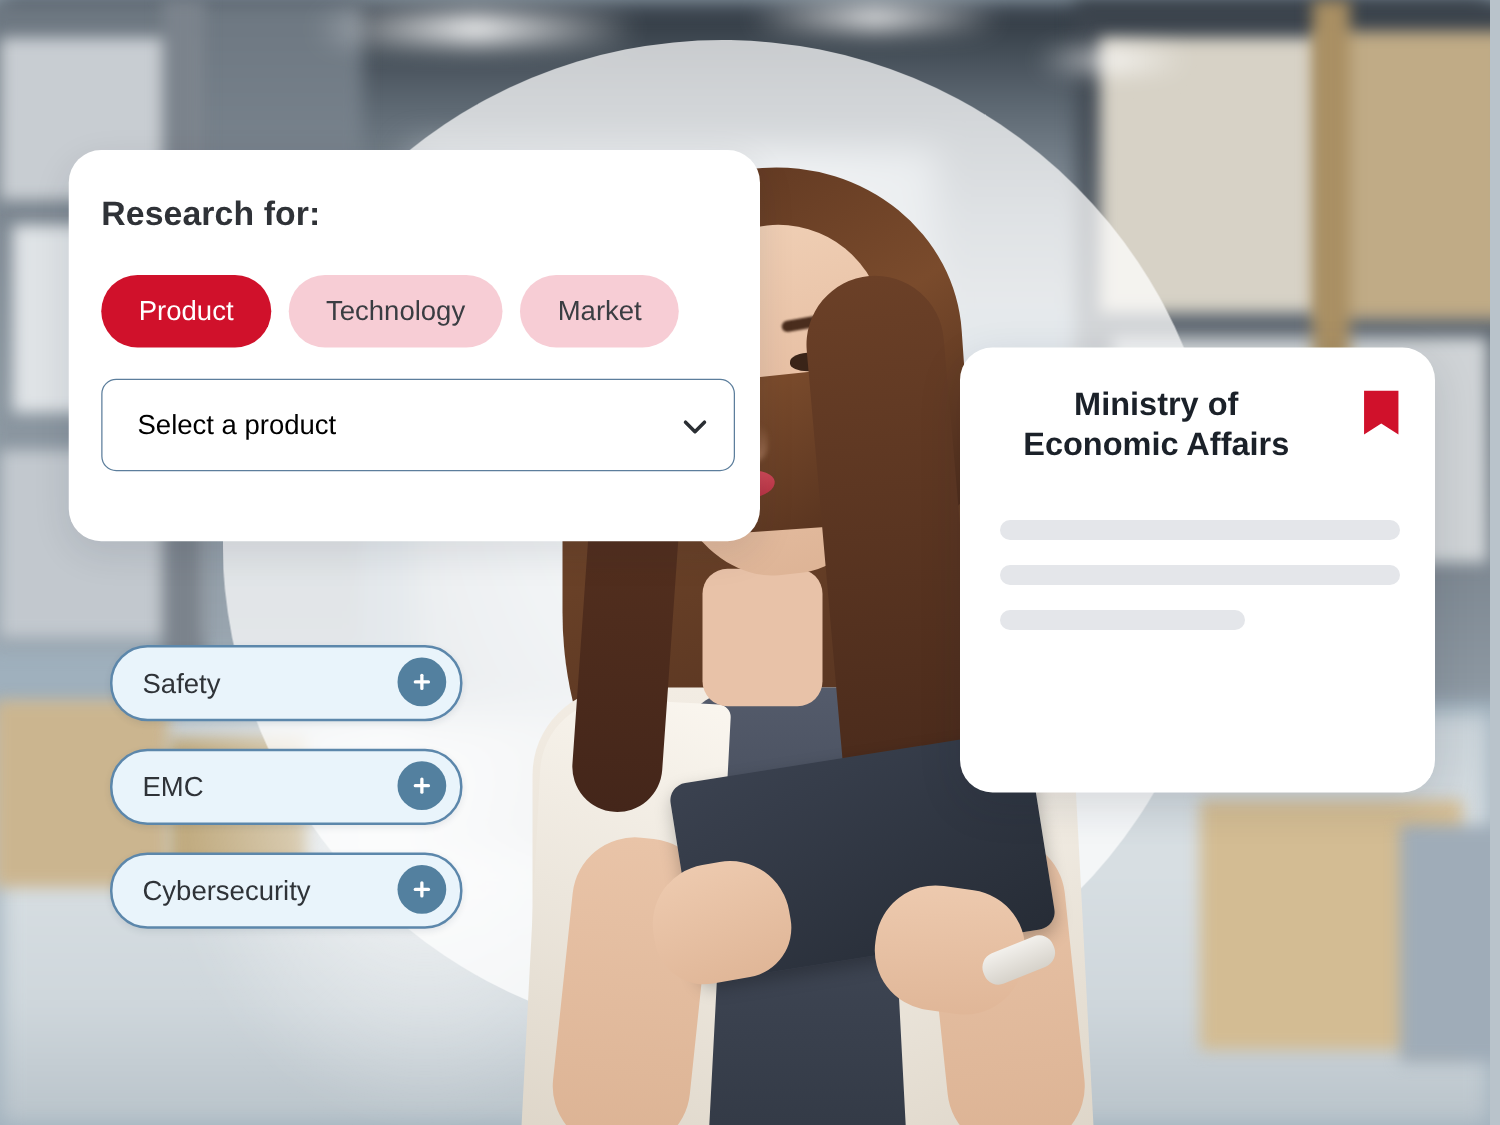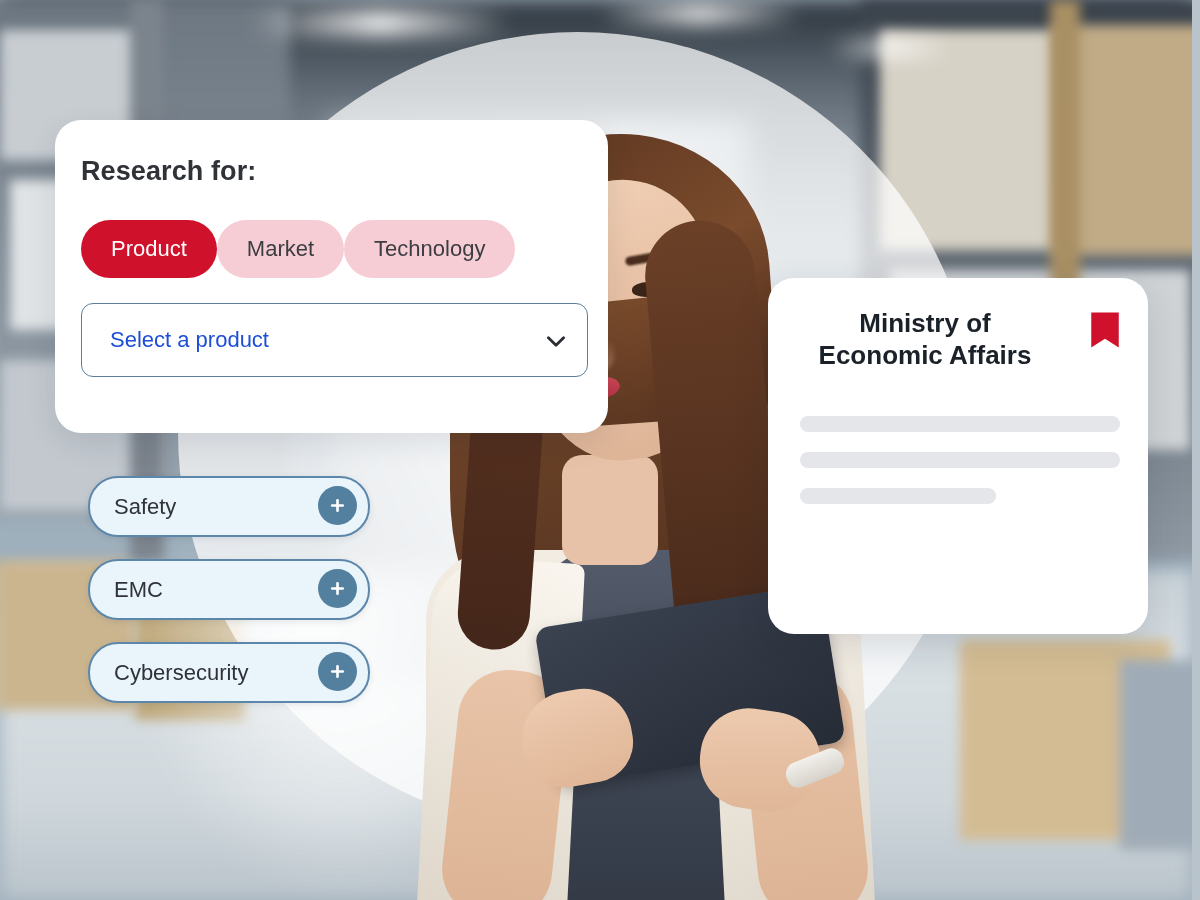--- a/index.html
+++ b/index.html
@@ -97,33 +97,33 @@
   .p-watch{position:absolute;left:455px;top:645px;width:60px;height:26px;
     background:linear-gradient(180deg,#f2f0ec,#d6d2ca);border-radius:12px;transform:rotate(-22deg);}
 
   
   .card-research{
     position:absolute;left:55px;top:120px;width:553px;height:313px;
     background:#fff;border-radius:26px;
     box-shadow:0 10px 30px rgba(20,30,45,.10);
   }
   .rc-title{position:absolute;left:26px;top:36px;font-size:27px;font-weight:bold;color:#2f3237;letter-spacing:.1px;}
-  .chips{position:absolute;left:26px;top:100px;display:flex;}
+  .chips{position:absolute;left:26px;top:100px;display:flex;gap:14px;}
   .chip{
     border-radius:30px;height:58px;display:flex;align-items:center;justify-content:center;
     font-size:22px;padding:0 30px;white-space:nowrap;cursor:pointer;
   }
   .chip.active{background:#D0112B;color:#fff;}
   .chip.idle{background:#F7CDD5;color:#3a3d42;}
   .select-box{
     position:absolute;left:26px;top:183px;width:505px;height:72px;
     border:1.6px solid #5C7E9C;border-radius:12px;background:#fff;
     display:flex;align-items:center;cursor:pointer;
   }
-  .select-text{font-size:22px;color:#1d4ed8;padding-left:28px;}
+  .select-text{font-size:22px;color:#000000;padding-left:28px;}
   .select-chevron{position:absolute;right:18px;top:24px;width:26px;height:26px;}
 
   
   .card-ministry{
     position:absolute;left:768px;top:278px;width:380px;height:356px;
     background:#fff;border-radius:26px;
     box-shadow:0 10px 34px rgba(20,30,45,.13);
     text-align:center;
   }
   .mc-title{position:absolute;left:32px;top:30px;width:250px;font-size:26px;line-height:1.22;
@@ -135,21 +135,21 @@
   .sk3{left:32px;top:210px;width:196px;}
   .notif{
     position:absolute;left:32px;top:252px;height:44px;
     border:2px solid #0FE3E8;border-radius:10px;background:#EAFEFE;
     display:flex;align-items:center;gap:11px;padding:0 16px;cursor:pointer;
   }
   .notif-dot{width:15px;height:15px;border-radius:50%;background:#15D9E0;}
   .notif-label{font-size:21px;color:#2a2e35;}
 
   
-  .pills{position:absolute;left:88px;top:476px;text-align:right;}
+  .pills{position:absolute;left:88px;top:516px;text-align:right;}
   .pill{
     position:relative;width:278px;height:57px;margin-bottom:22px;
     background:#E9F4FB;border:2.2px solid #5C87AB;border-radius:30px;
     display:flex;align-items:center;cursor:pointer;
     box-shadow:0 2px 6px rgba(30,50,70,.10);
   }
   .pill-label{font-size:22px;color:#2f3338;padding-left:24px;}
   .pill-add{
     position:absolute;right:11px;top:8px;width:39px;height:39px;border-radius:50%;
     background:#53809F;display:flex;align-items:center;justify-content:center;cursor:pointer;
@@ -214,22 +214,22 @@
     <div class="p-handL"></div>
     <div class="p-handR"></div>
     <div class="p-watch"></div>
   </div>
 
   <div class="card-research">
     <div class="rc-title">Research for:</div>
 
     <div class="chips">
       <div class="chip active">Product</div>
+      <div class="chip idle">Technology</div>
       <div class="chip idle">Market</div>
-      <div class="chip idle">Technology</div>
     </div>
 
     <div class="select-box">
       <span class="select-text">Select a product</span>
       <span class="select-chevron">
         <svg viewBox="0 0 24 24" width="26" height="26" fill="none" stroke="#2b2f34" stroke-width="2.6" stroke-linecap="round" stroke-linejoin="round">
             <polyline points="5,9 12,16 19,9"></polyline>
           </svg>
       </span>
     </div>

